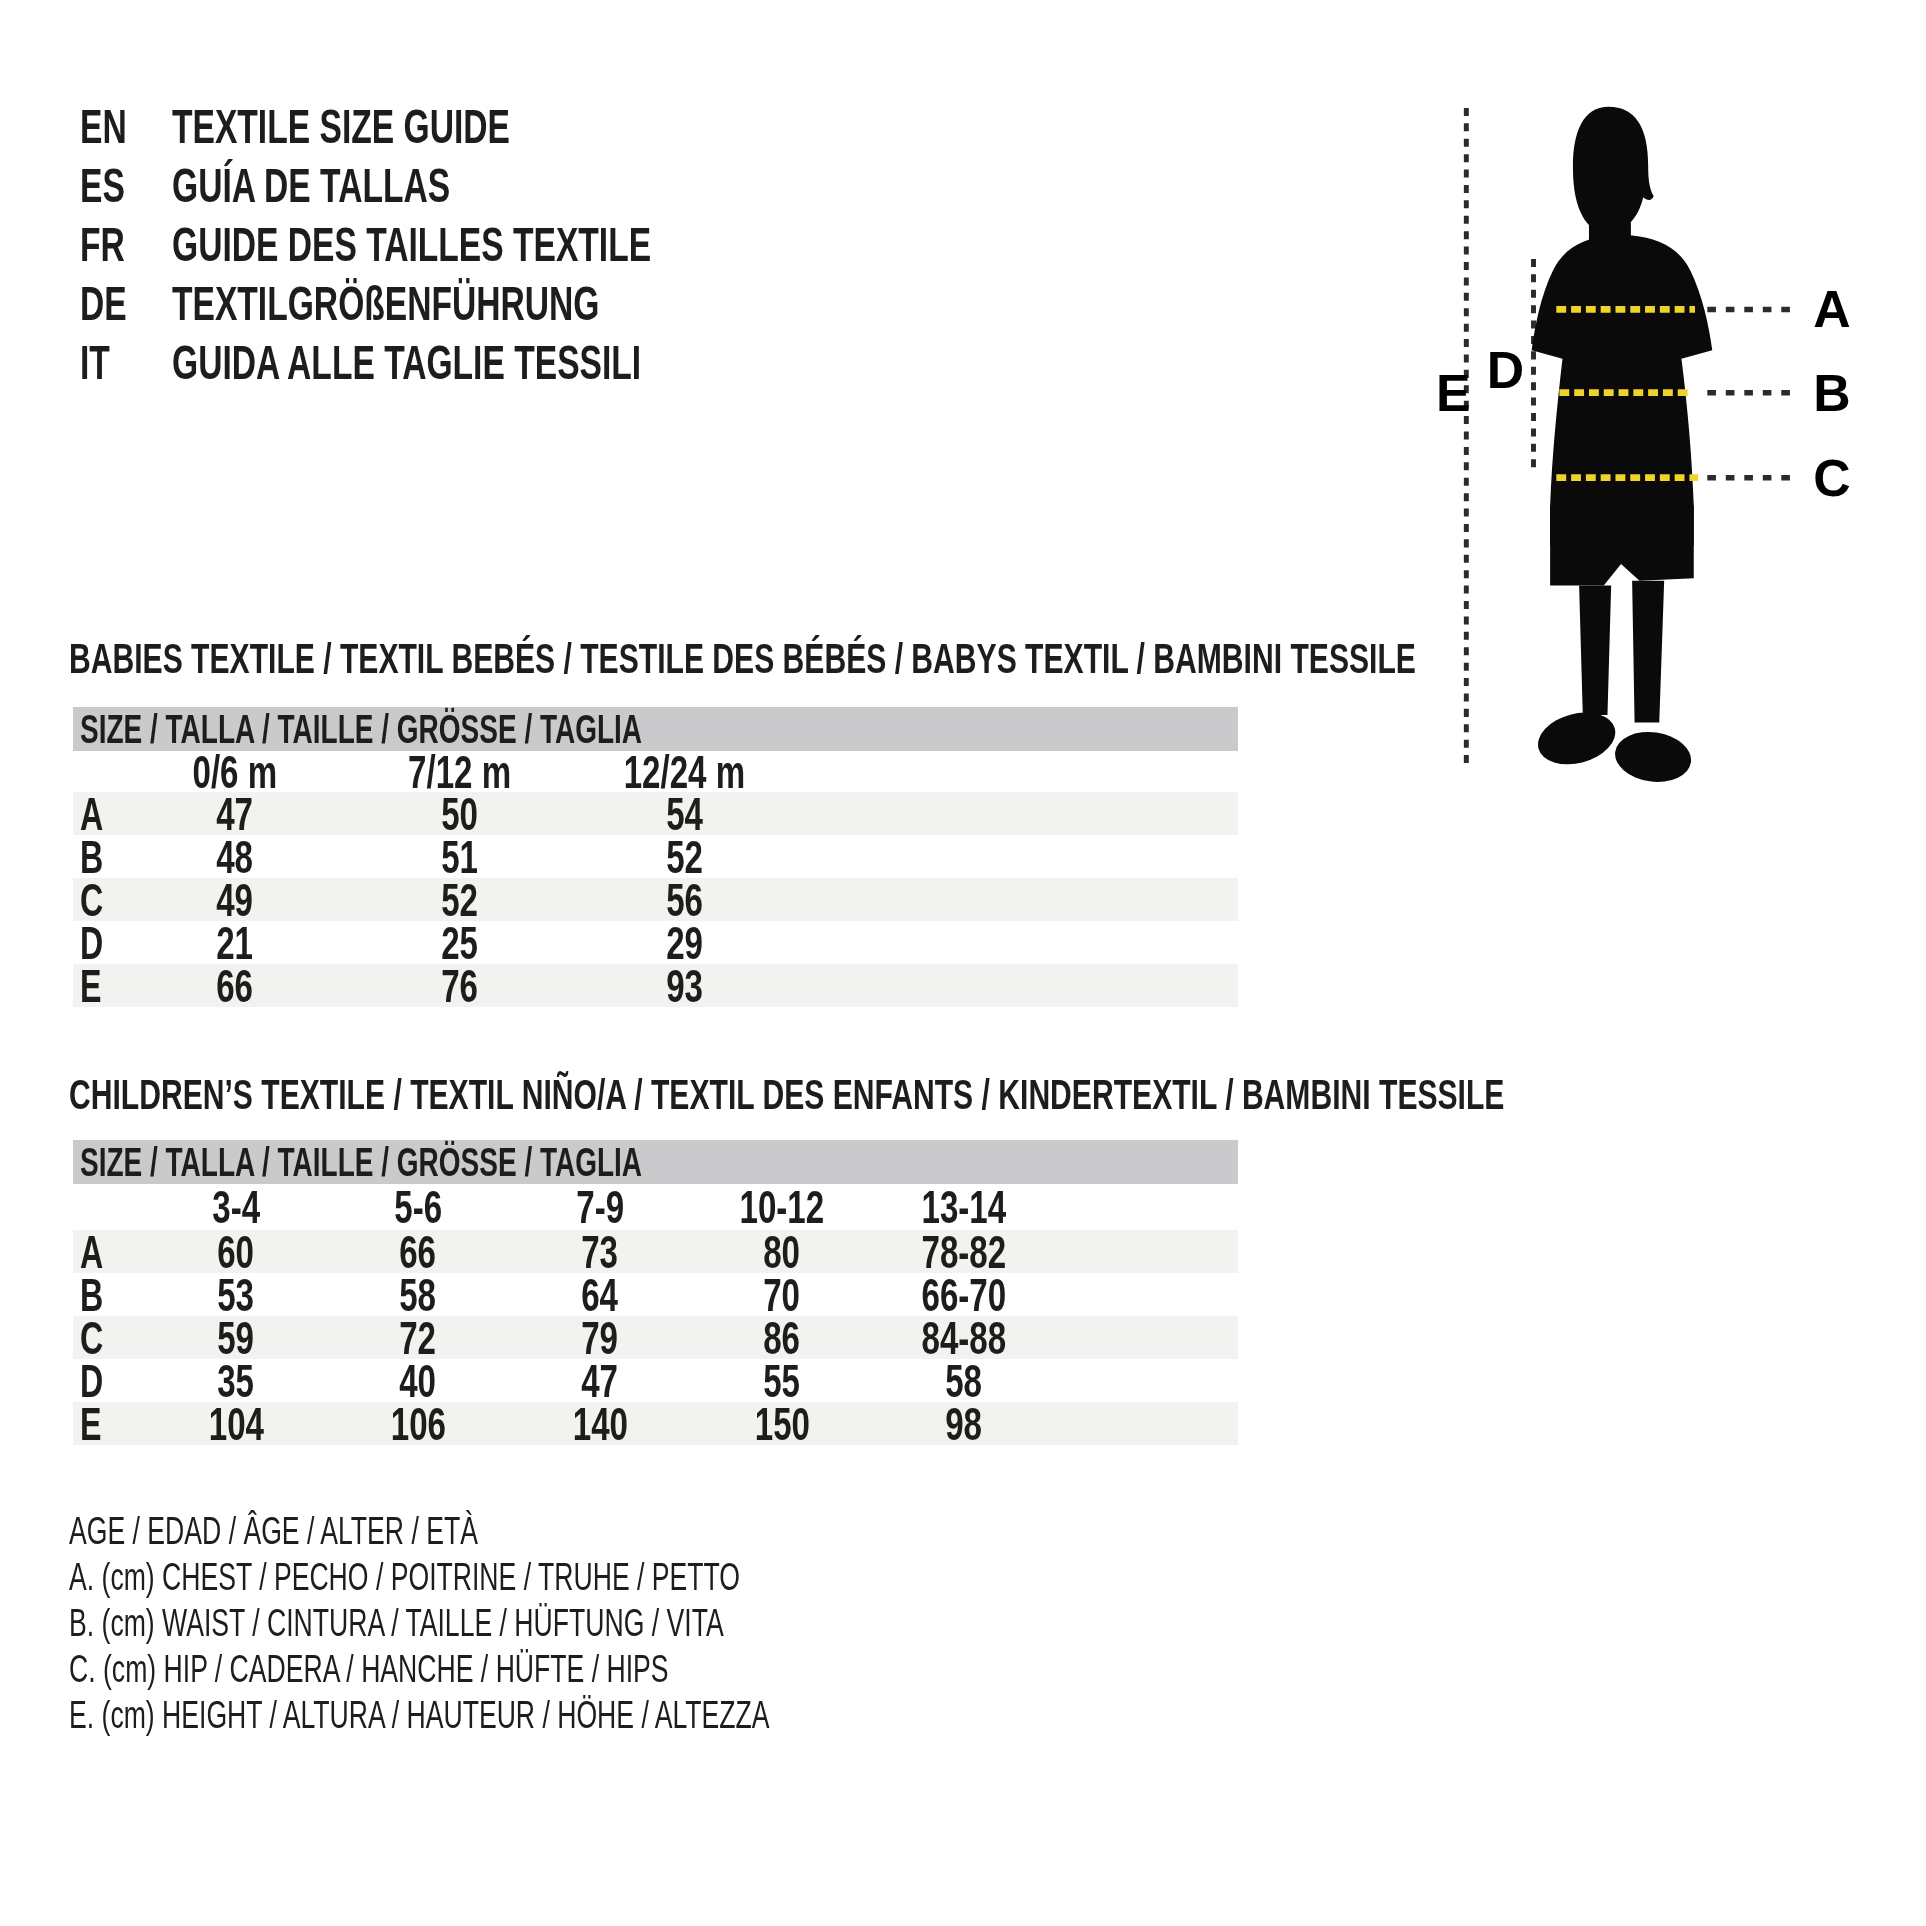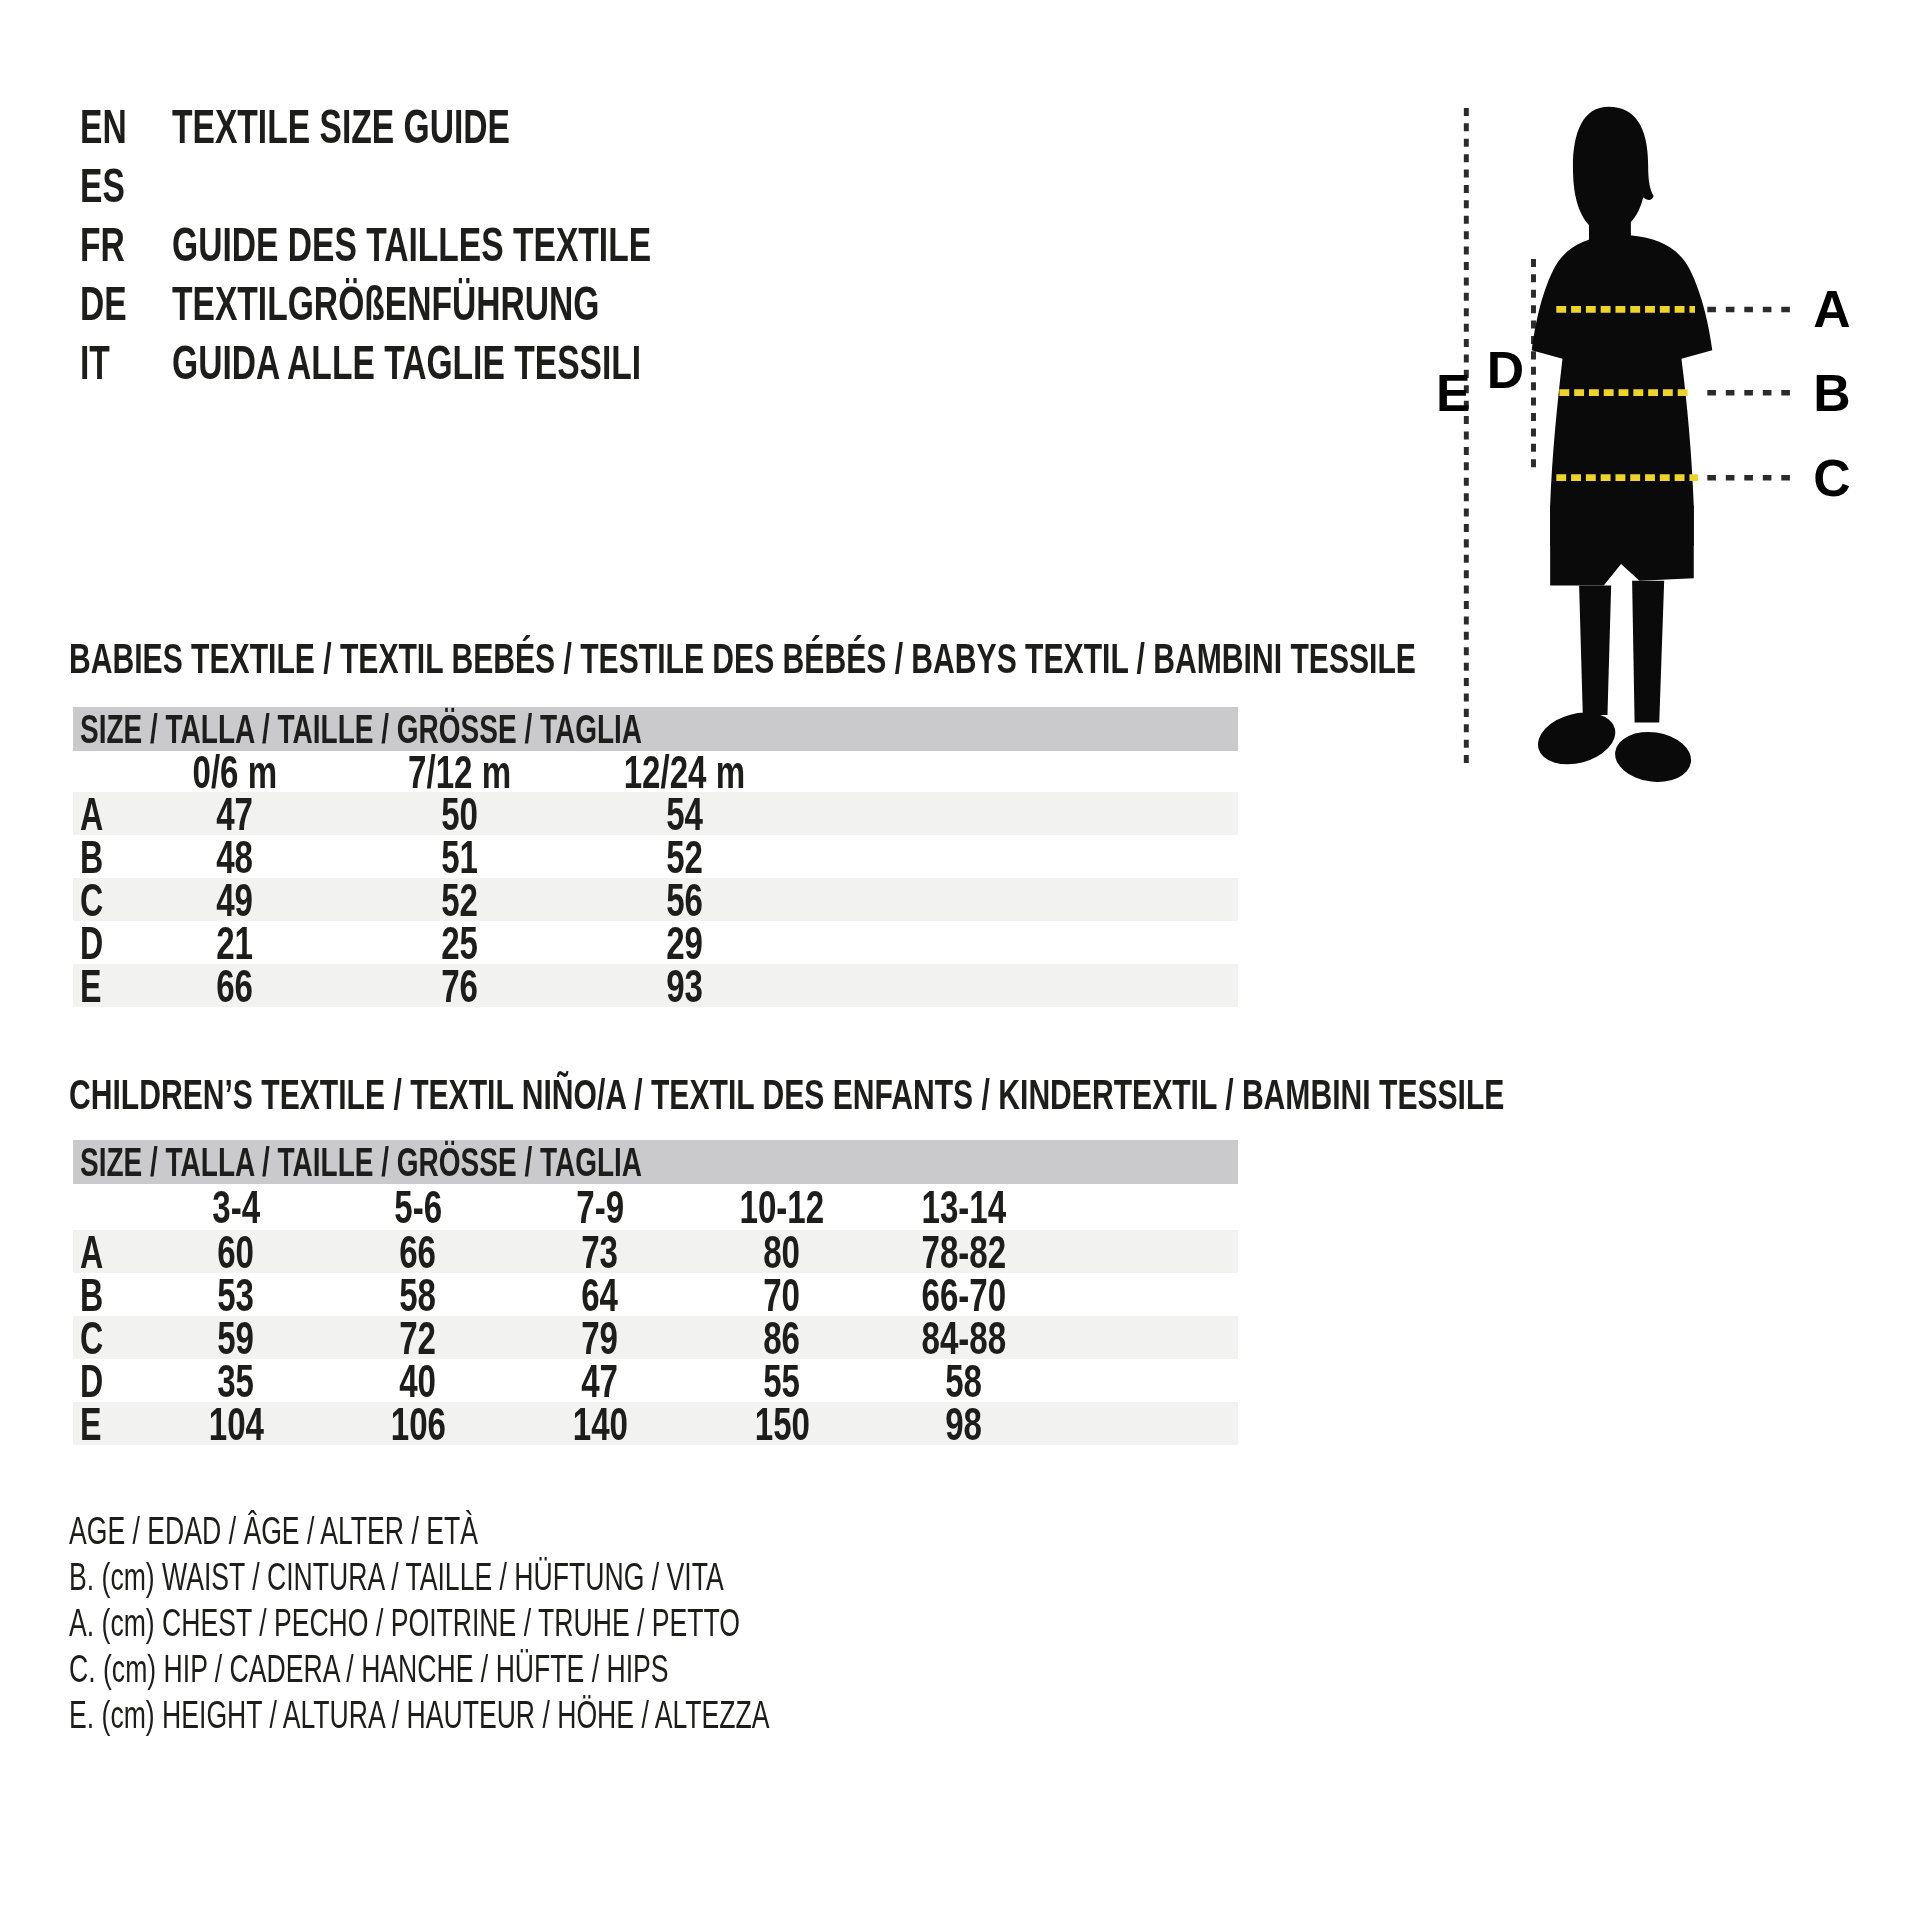--- a/index.html
+++ b/index.html
@@ -49,20 +49,21 @@
 
 <div class="canvas">
 
   <div class="langs">
     <div class="lang-row">
       <span class="lang-code"><span class="cond">EN</span></span>
       <span><span class="cond">TEXTILE SIZE GUIDE</span></span>
     </div>
     <div class="lang-row">
       <span class="lang-code"><span class="cond">ES</span></span>
+      <span><span class="cond">GUÍA DE TALLAS</span></span>
     </div>
     <div class="lang-row">
       <span class="lang-code"><span class="cond">FR</span></span>
       <span><span class="cond">GUIDE DES TAILLES TEXTILE</span></span>
     </div>
     <div class="lang-row">
       <span class="lang-code"><span class="cond">DE</span></span>
       <span><span class="cond">TEXTILGRÖßENFÜHRUNG</span></span>
     </div>
     <div class="lang-row">
@@ -225,20 +226,20 @@
       <span class="cell"><span class="cond-c">104</span></span>
       <span class="cell"><span class="cond-c">106</span></span>
       <span class="cell"><span class="cond-c">140</span></span>
       <span class="cell"><span class="cond-c">150</span></span>
       <span class="cell"><span class="cond-c">98</span></span>
     </div>
   </div>
 
   <div class="legend">
     <div><span class="cond">AGE / EDAD / ÂGE / ALTER / ETÀ</span></div>
+    <div><span class="cond">A. (cm) CHEST / PECHO / POITRINE / TRUHE / PETTO</span></div>
     <div><span class="cond">B. (cm) WAIST / CINTURA / TAILLE / HÜFTUNG / VITA</span></div>
-    <div><span class="cond">A. (cm) CHEST / PECHO / POITRINE / TRUHE / PETTO</span></div>
     <div><span class="cond">C. (cm) HIP / CADERA / HANCHE / HÜFTE / HIPS</span></div>
     <div><span class="cond">E. (cm) HEIGHT / ALTURA / HAUTEUR / HÖHE / ALTEZZA</span></div>
   </div>
 
 </div>
 
 
 </body></html>

